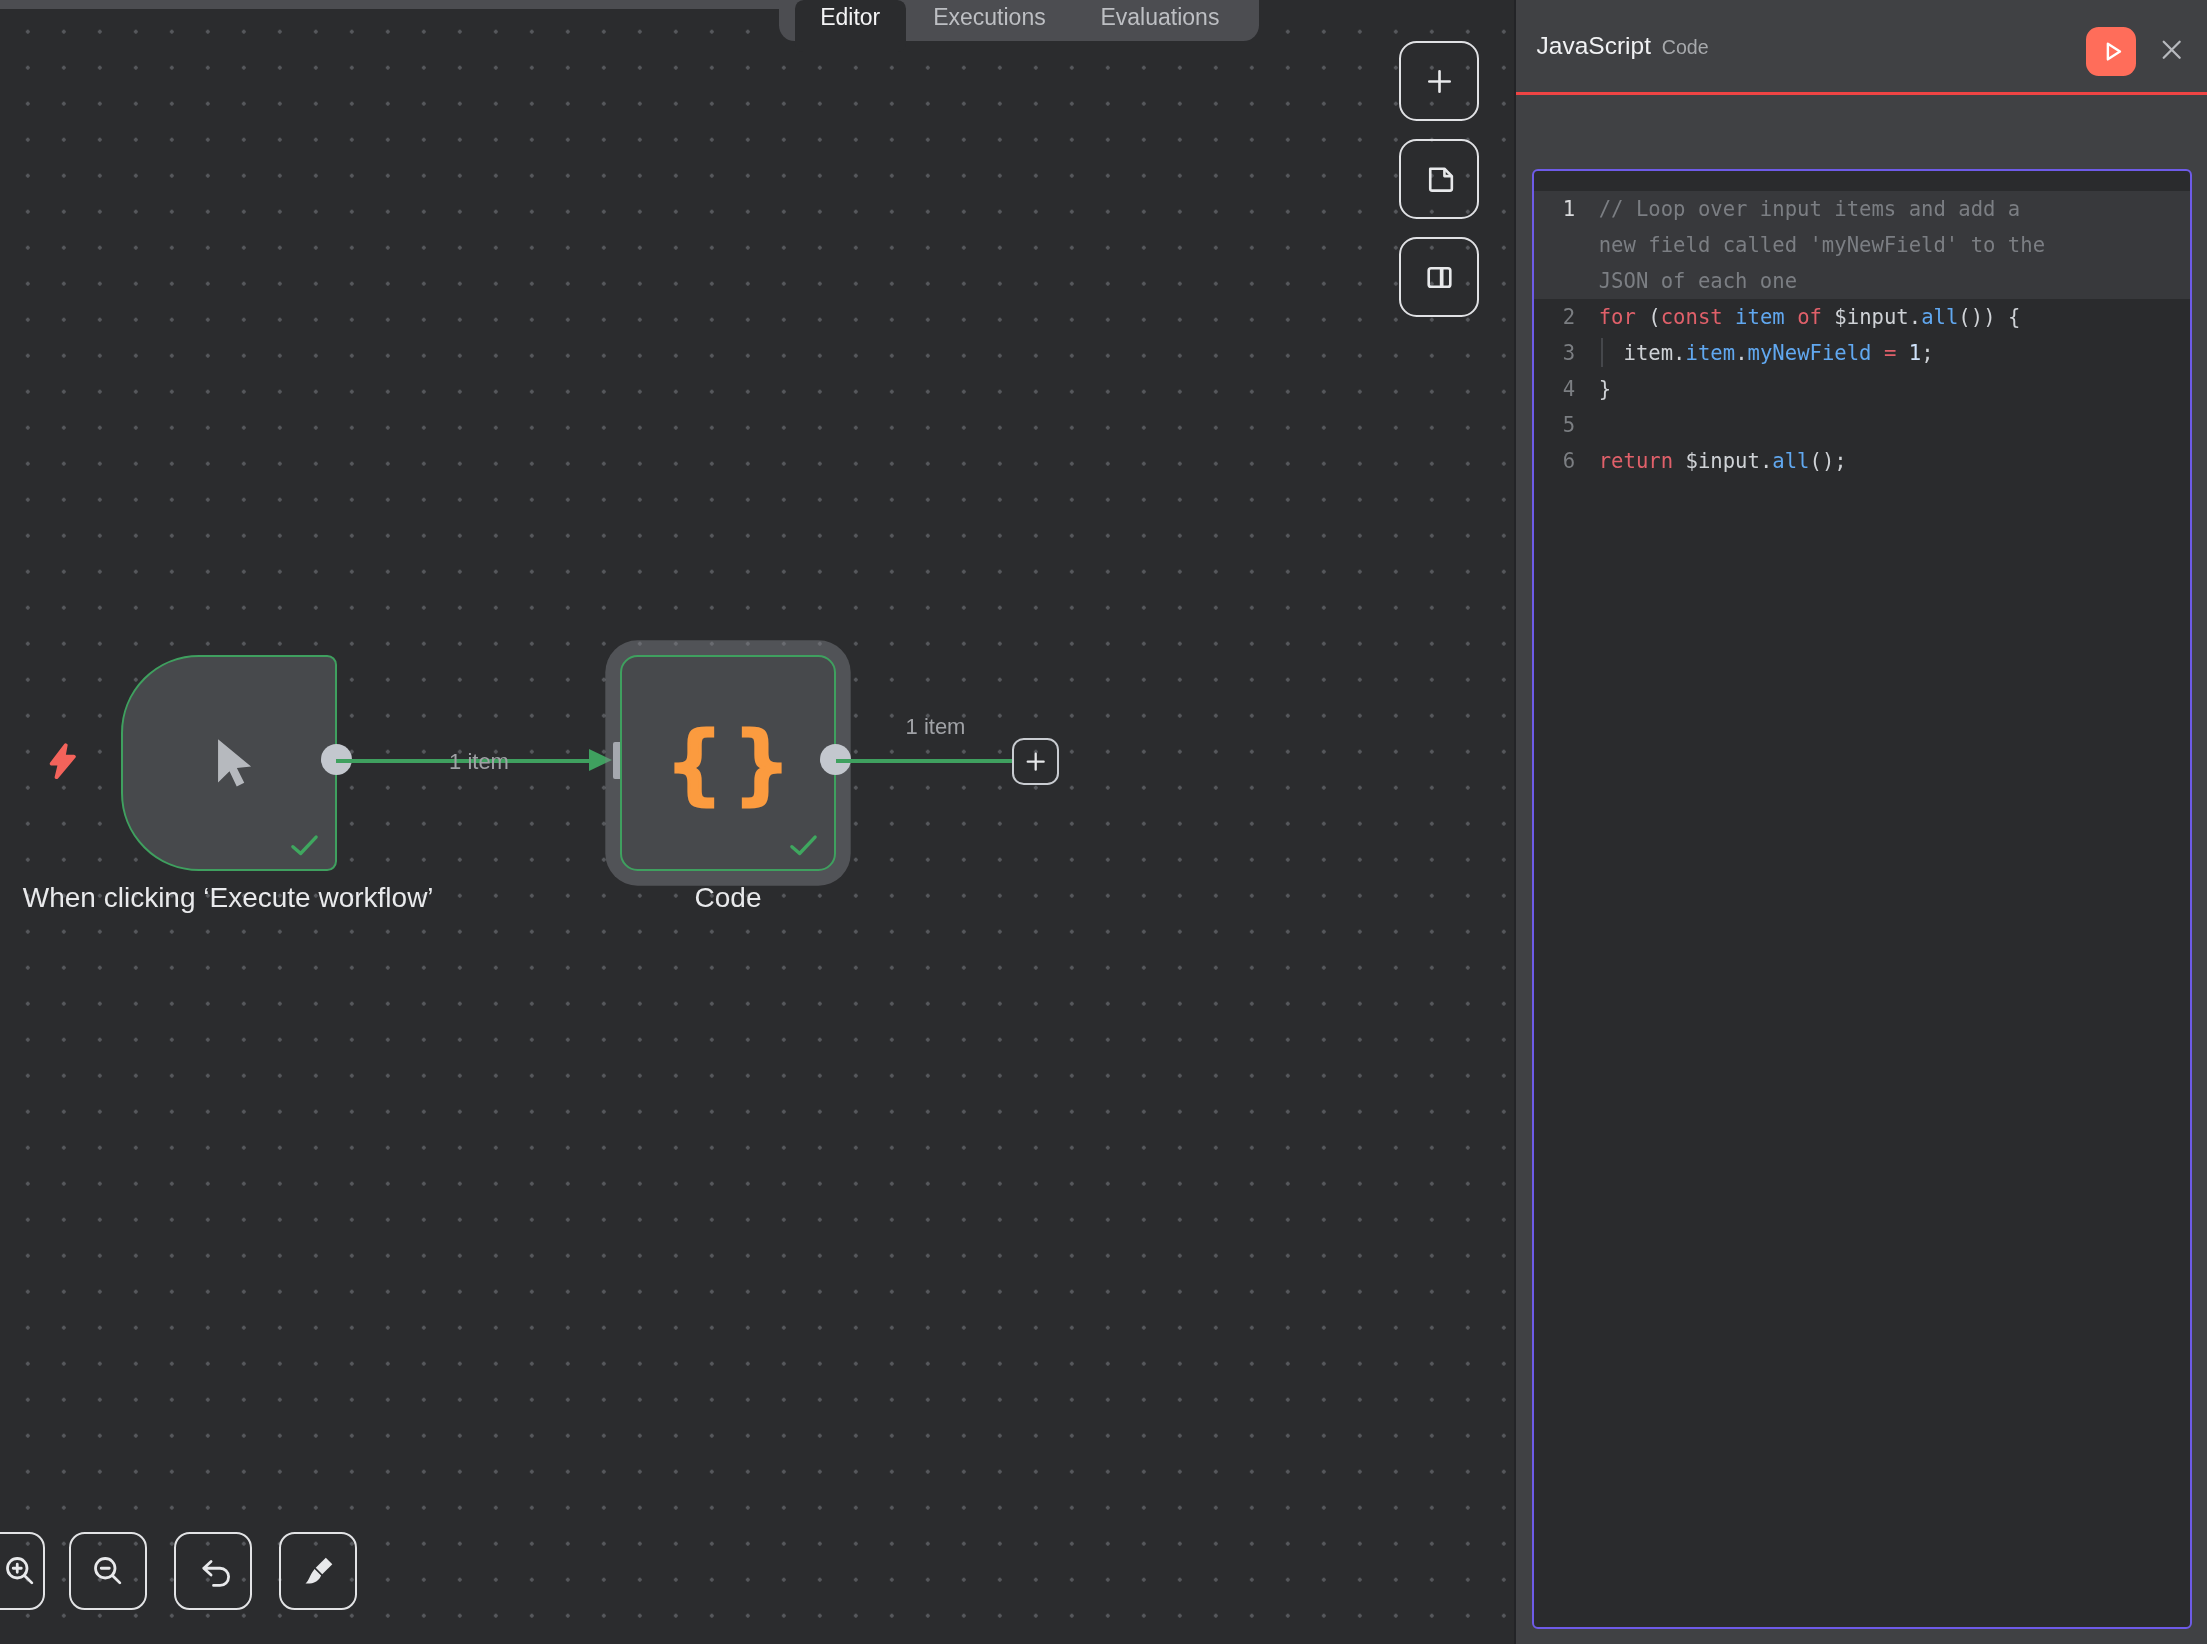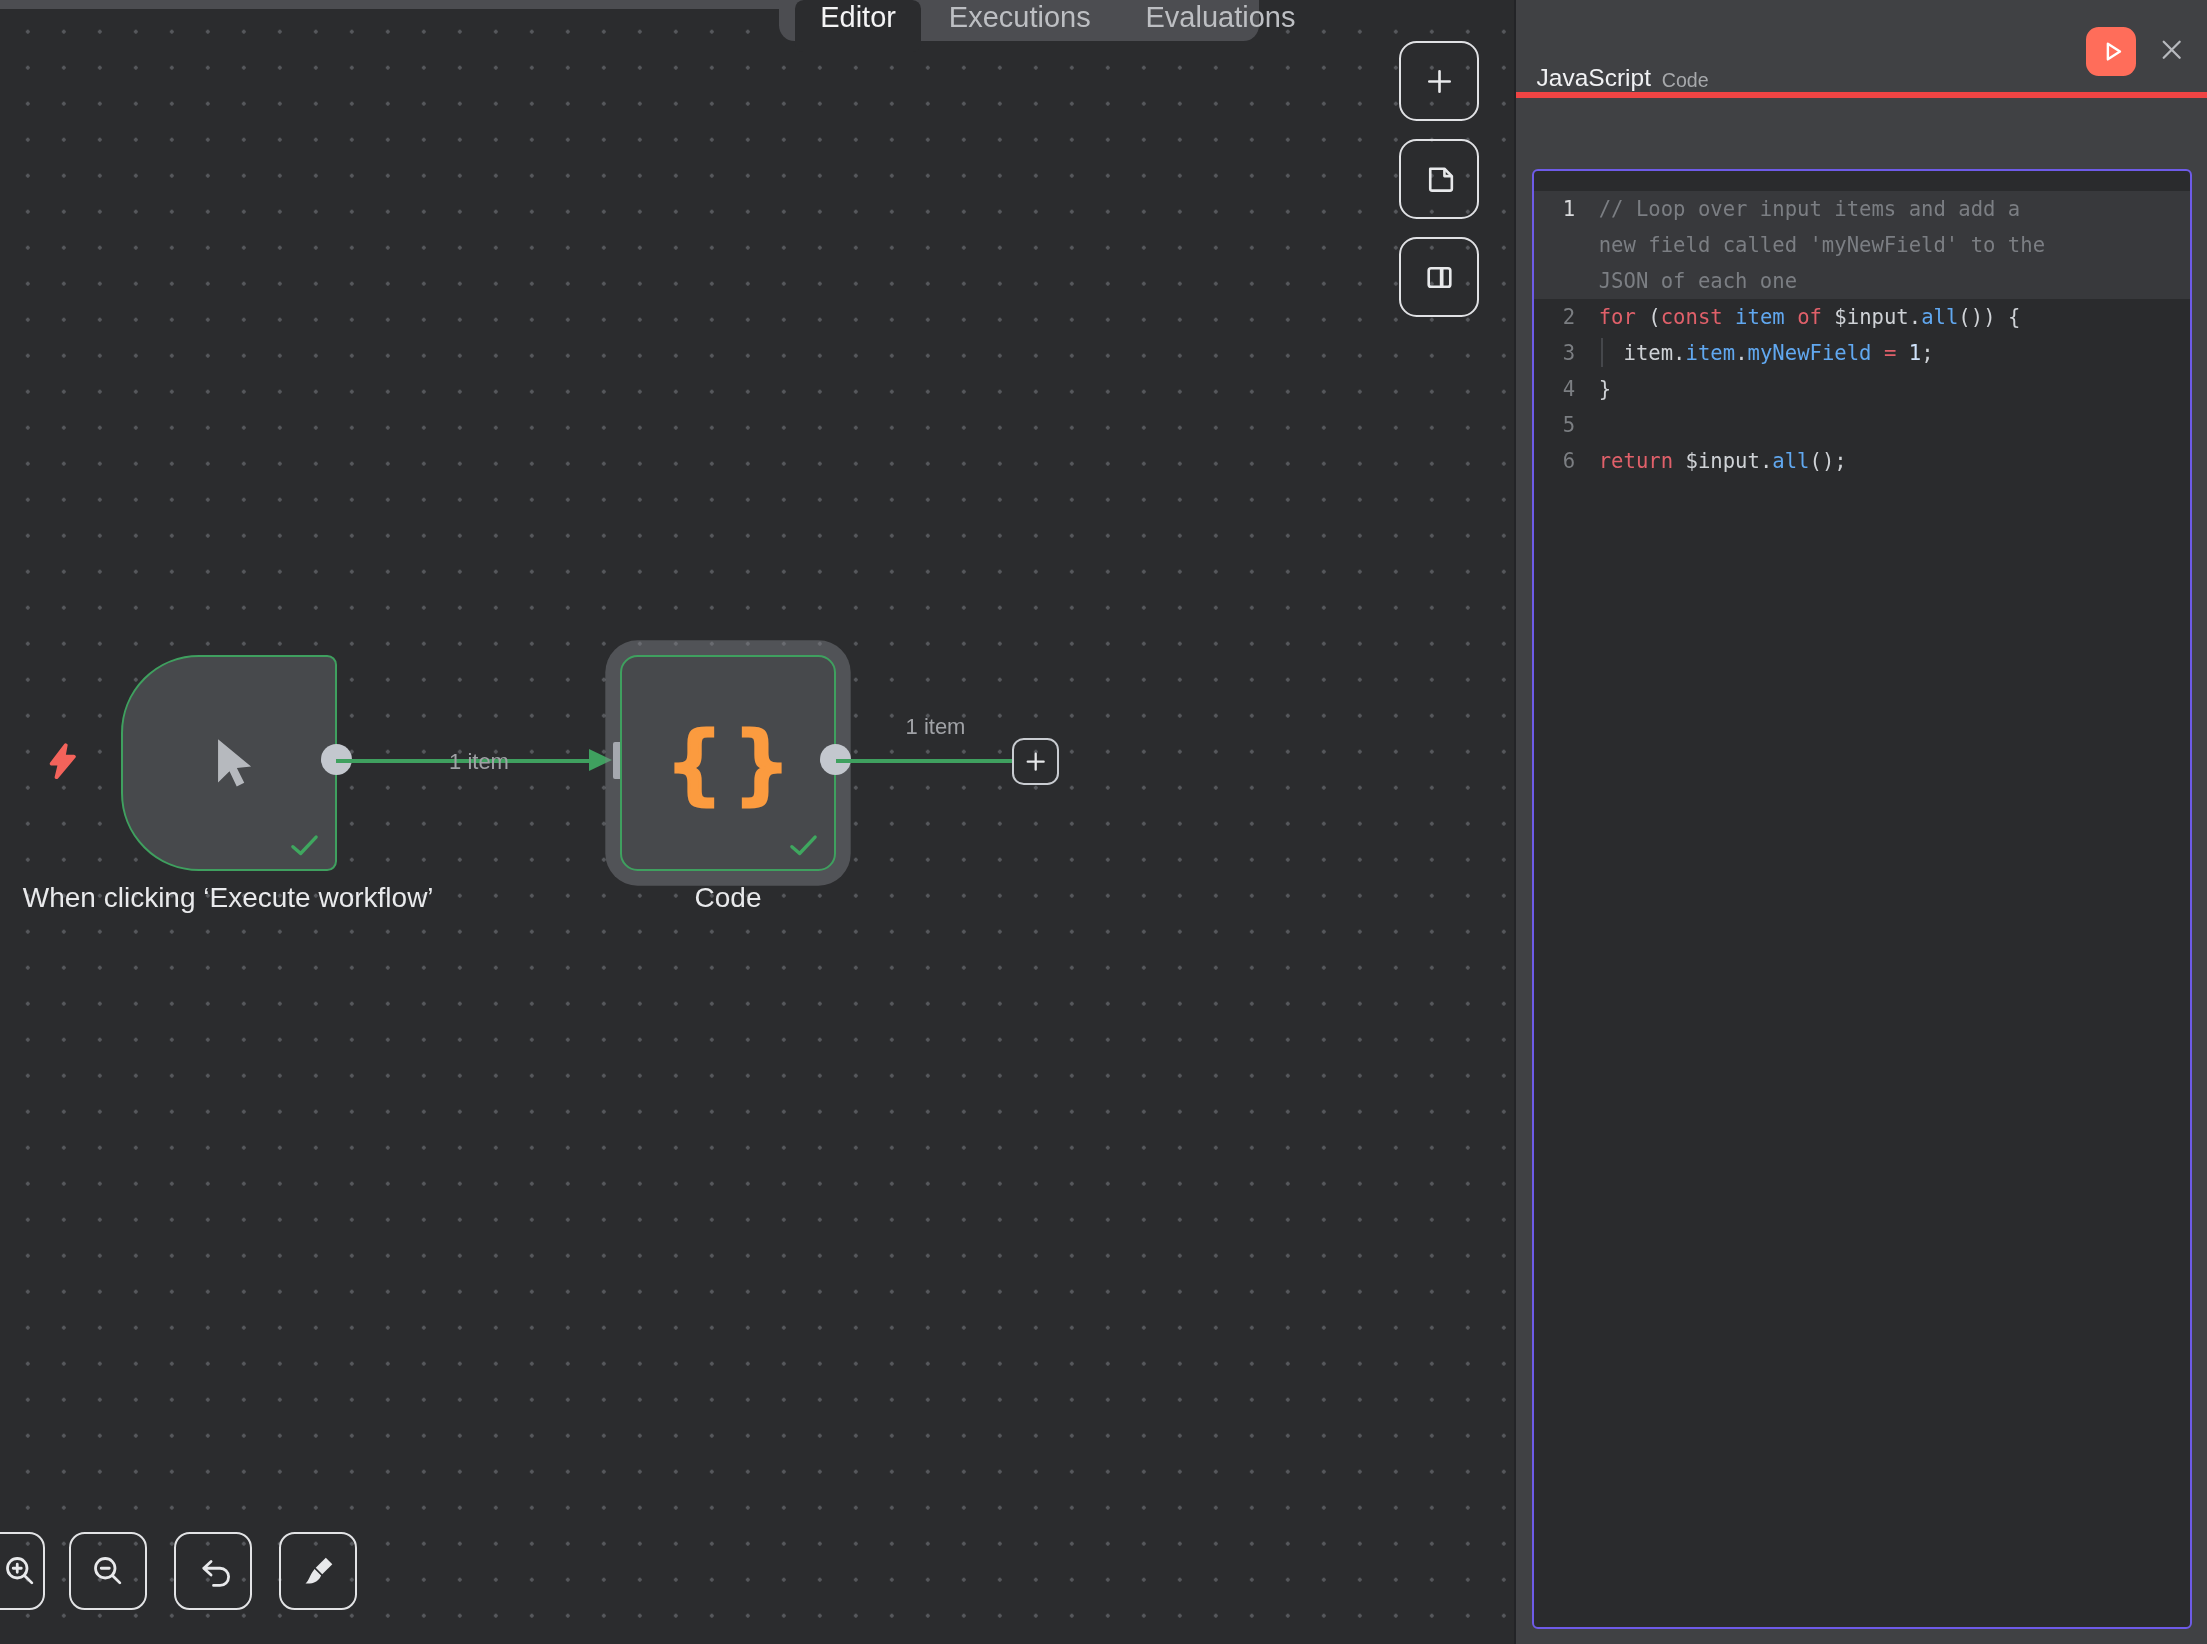--- a/index.html
+++ b/index.html
@@ -13,21 +13,21 @@
     position:absolute;left:0;top:0;width:1514px;height:1645px;overflow:hidden;
     background-color:#2b2c2e;
     background-image:radial-gradient(circle,#56585c 1.7px,transparent 2.1px);
     background-size:36px 36px;background-position:9.8px 13.7px;
   }
   .top-strip{position:absolute;left:0;top:0;width:779px;height:8.8px;background:#4c4d51;}
   .tabbar{
     position:absolute;left:779px;top:0;width:480px;height:41px;background:#4c4d51;
     border-radius:0 0 15.7px 15.7px;display:flex;align-items:flex-start;padding:0 15.7px;box-sizing:border-box;
   }
-  .tab{height:52px;line-height:35px;font-size:29px;color:#bdbfc3;padding:0 27.4px;cursor:pointer;white-space:nowrap;text-align:right;}
+  .tab{height:52px;line-height:35px;font-size:23px;color:#bdbfc3;padding:0 27.4px;cursor:pointer;white-space:nowrap;text-align:right;}
   .tab.active{background:#2b2c2e;color:#f4f4f5;border-radius:8.8px;padding:0 25.5px;}
   
   .cv-btn{
     position:absolute;width:80px;height:80px;border:2.5px solid #e0e1e4;border-radius:17.6px;
     background:transparent;display:flex;align-items:center;justify-content:center;cursor:pointer;box-sizing:border-box;
   }
   
   .node{position:absolute;width:216px;height:216px;background:#47494c;border:2.9px solid #3fa05f;box-sizing:border-box;
         display:flex;align-items:center;justify-content:center;cursor:pointer;}
   .node-trigger{left:121px;top:655px;border-radius:78px 9.8px 9.8px 78px;}
@@ -62,21 +62,21 @@
   .exec-btn{
     position:absolute;left:488px;top:1532px;width:360px;height:81px;background:#ff6d5a;border:none;border-radius:11.8px;
     color:#fff;font-size:27.4px;font-family:"Liberation Sans",sans-serif;display:flex;align-items:center;justify-content:center;
     gap:13.7px;cursor:pointer;
   }
   
   .panel{
     position:absolute;left:1514px;top:0;width:693px;height:1645px;background:#404144;
     border-left:2px solid #232427;box-sizing:border-box;
   }
-  .panel-header{position:relative;height:92px;border-bottom:6px solid #ef4444;display:flex;align-items:flex-end;padding-left:20.6px;}
+  .panel-header{position:relative;height:92px;border-bottom:3px solid #ef4444;display:flex;align-items:center;padding-left:20.6px;}
   .panel-title{color:#f0f1f3;font-size:24.5px;}
   .panel-subtitle{color:#a7a9ac;font-size:19.6px;margin-left:10.8px;padding-top:2.9px;}
   .run-btn{position:absolute;right:71px;top:26.5px;width:50px;height:49px;border:none;border-radius:12.7px;background:#ff6d5a;
            display:flex;align-items:center;justify-content:center;cursor:pointer;}
   .close-btn{position:absolute;right:21.6px;top:36px;width:27.4px;height:27.4px;background:transparent;border:none;
              display:flex;align-items:center;justify-content:center;cursor:pointer;padding:0;}
   
   .editor{
     position:absolute;left:15.7px;top:169px;width:660px;height:1460px;background:#2a2b2d;
     border:2px solid #6e5be8;border-radius:5.9px;box-sizing:border-box;overflow:hidden;padding-top:19.6px;cursor:text;

